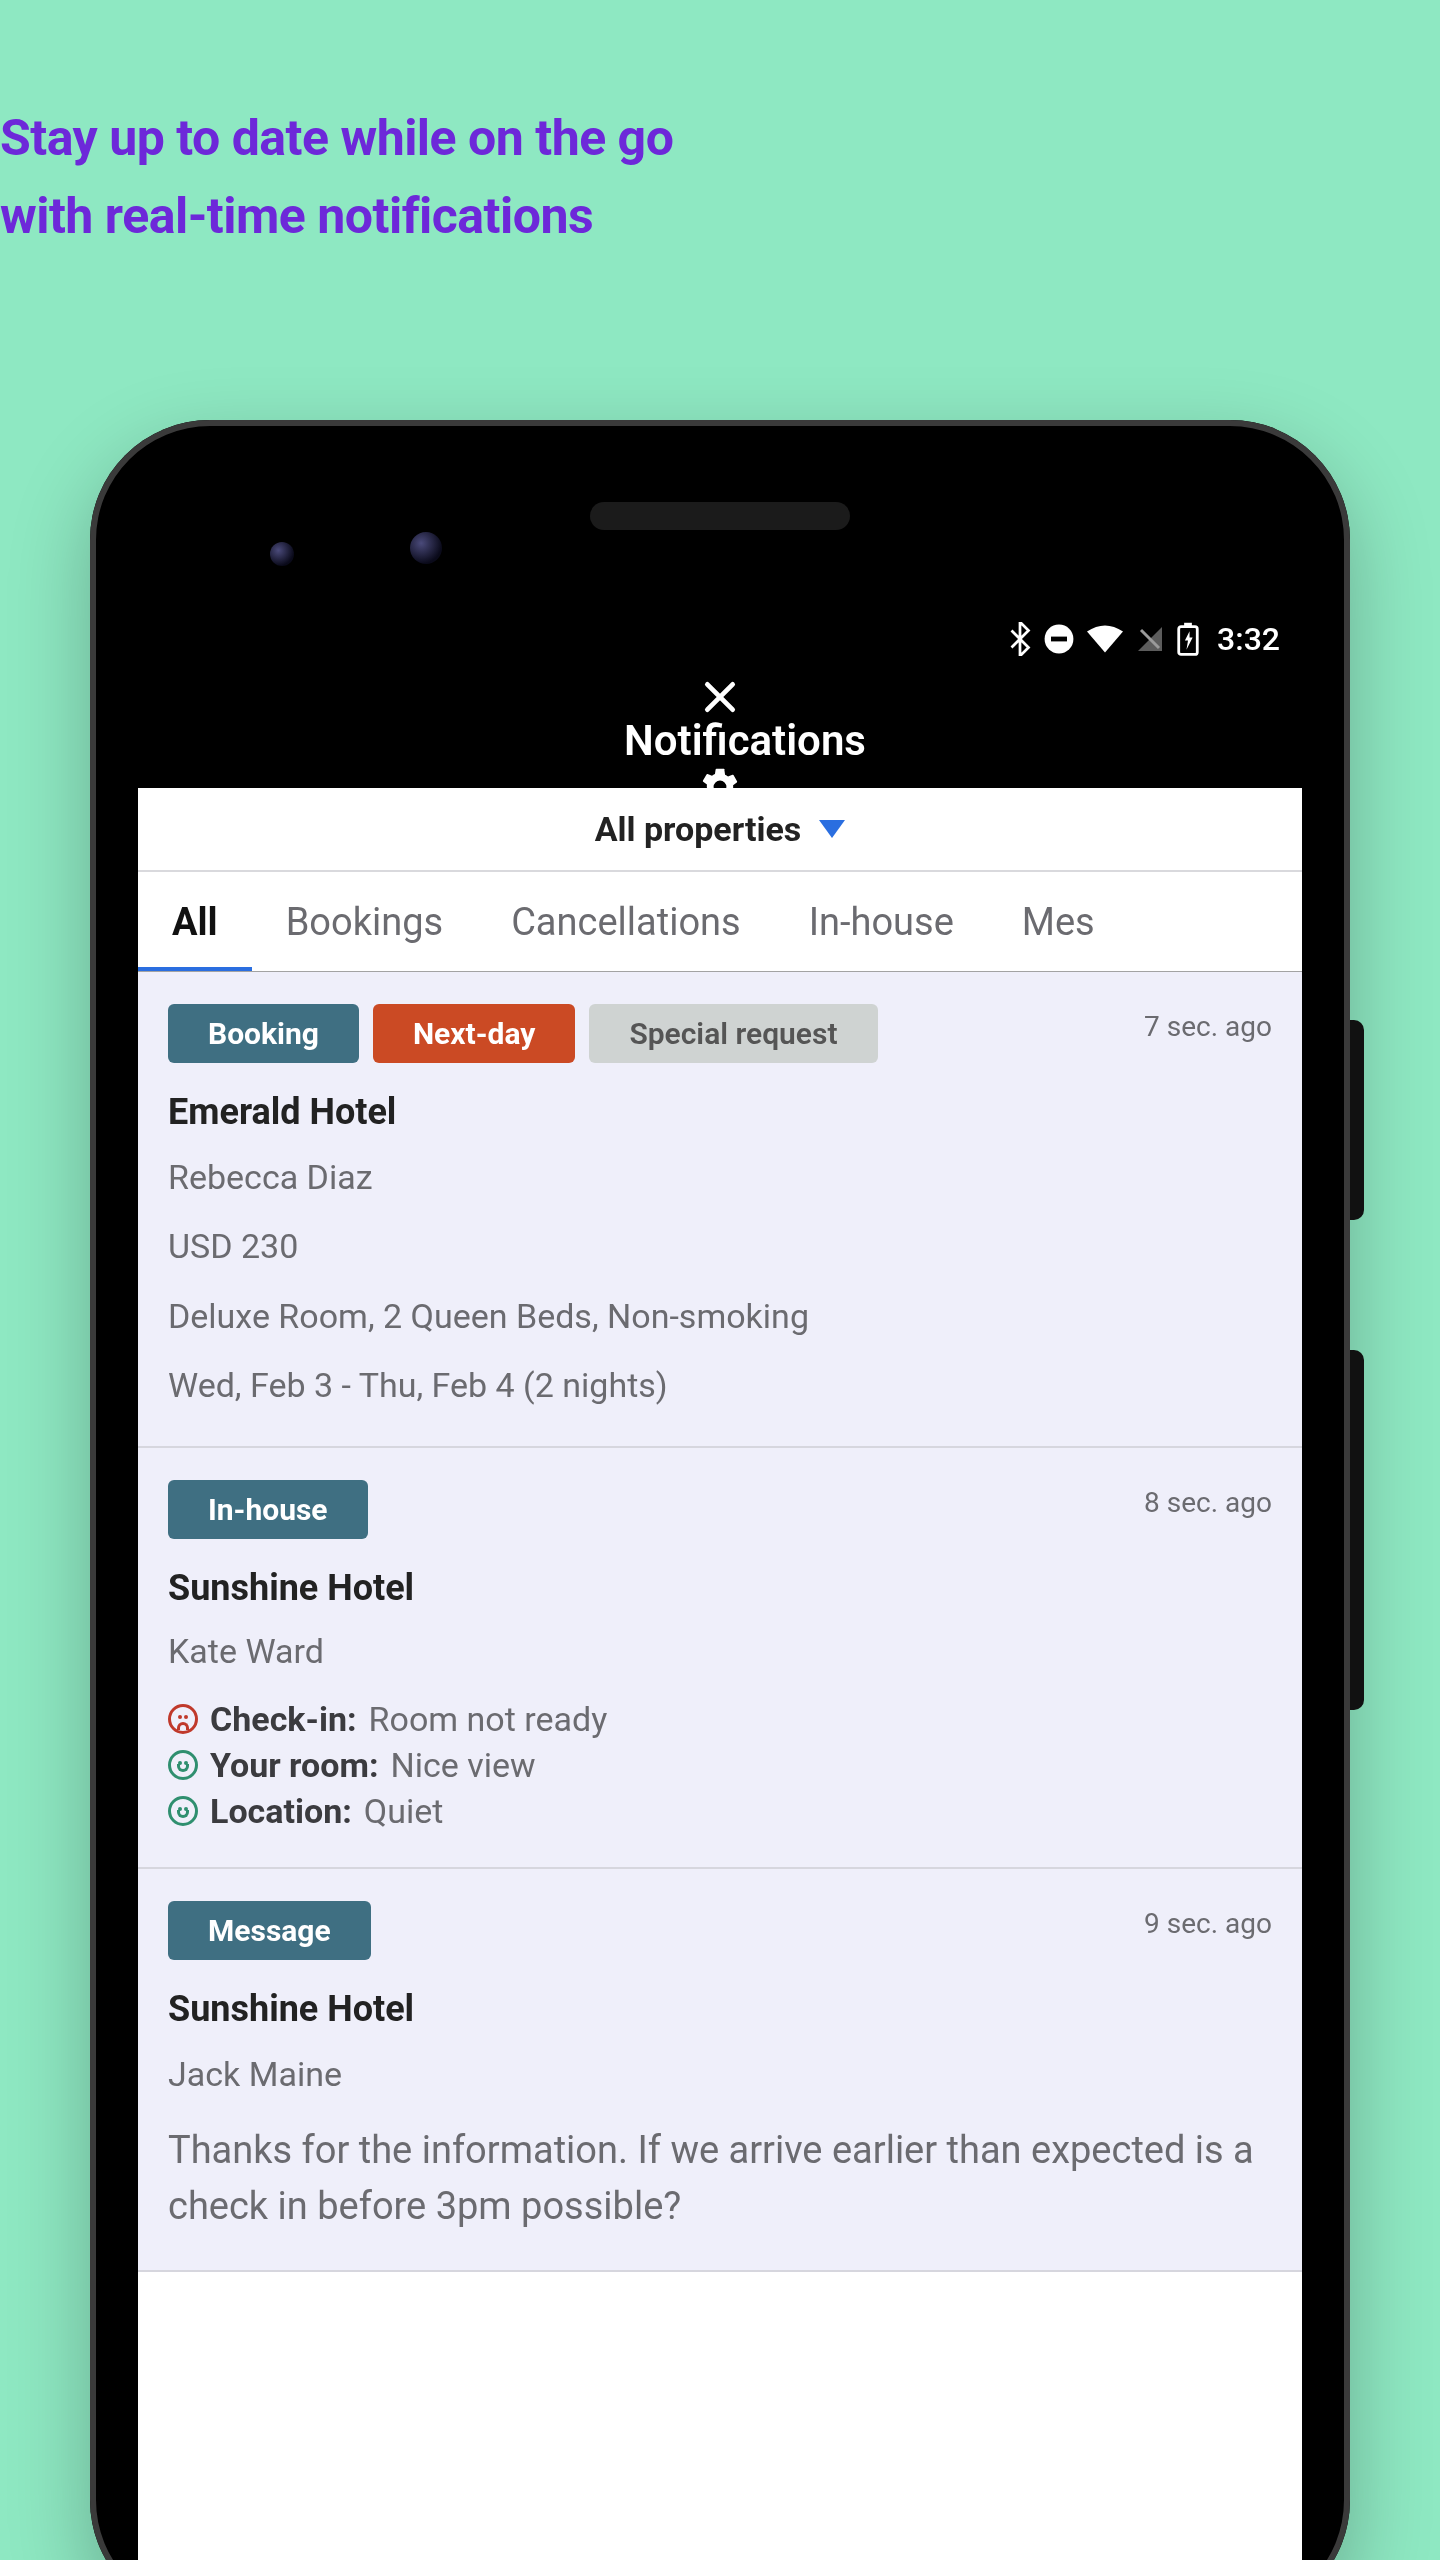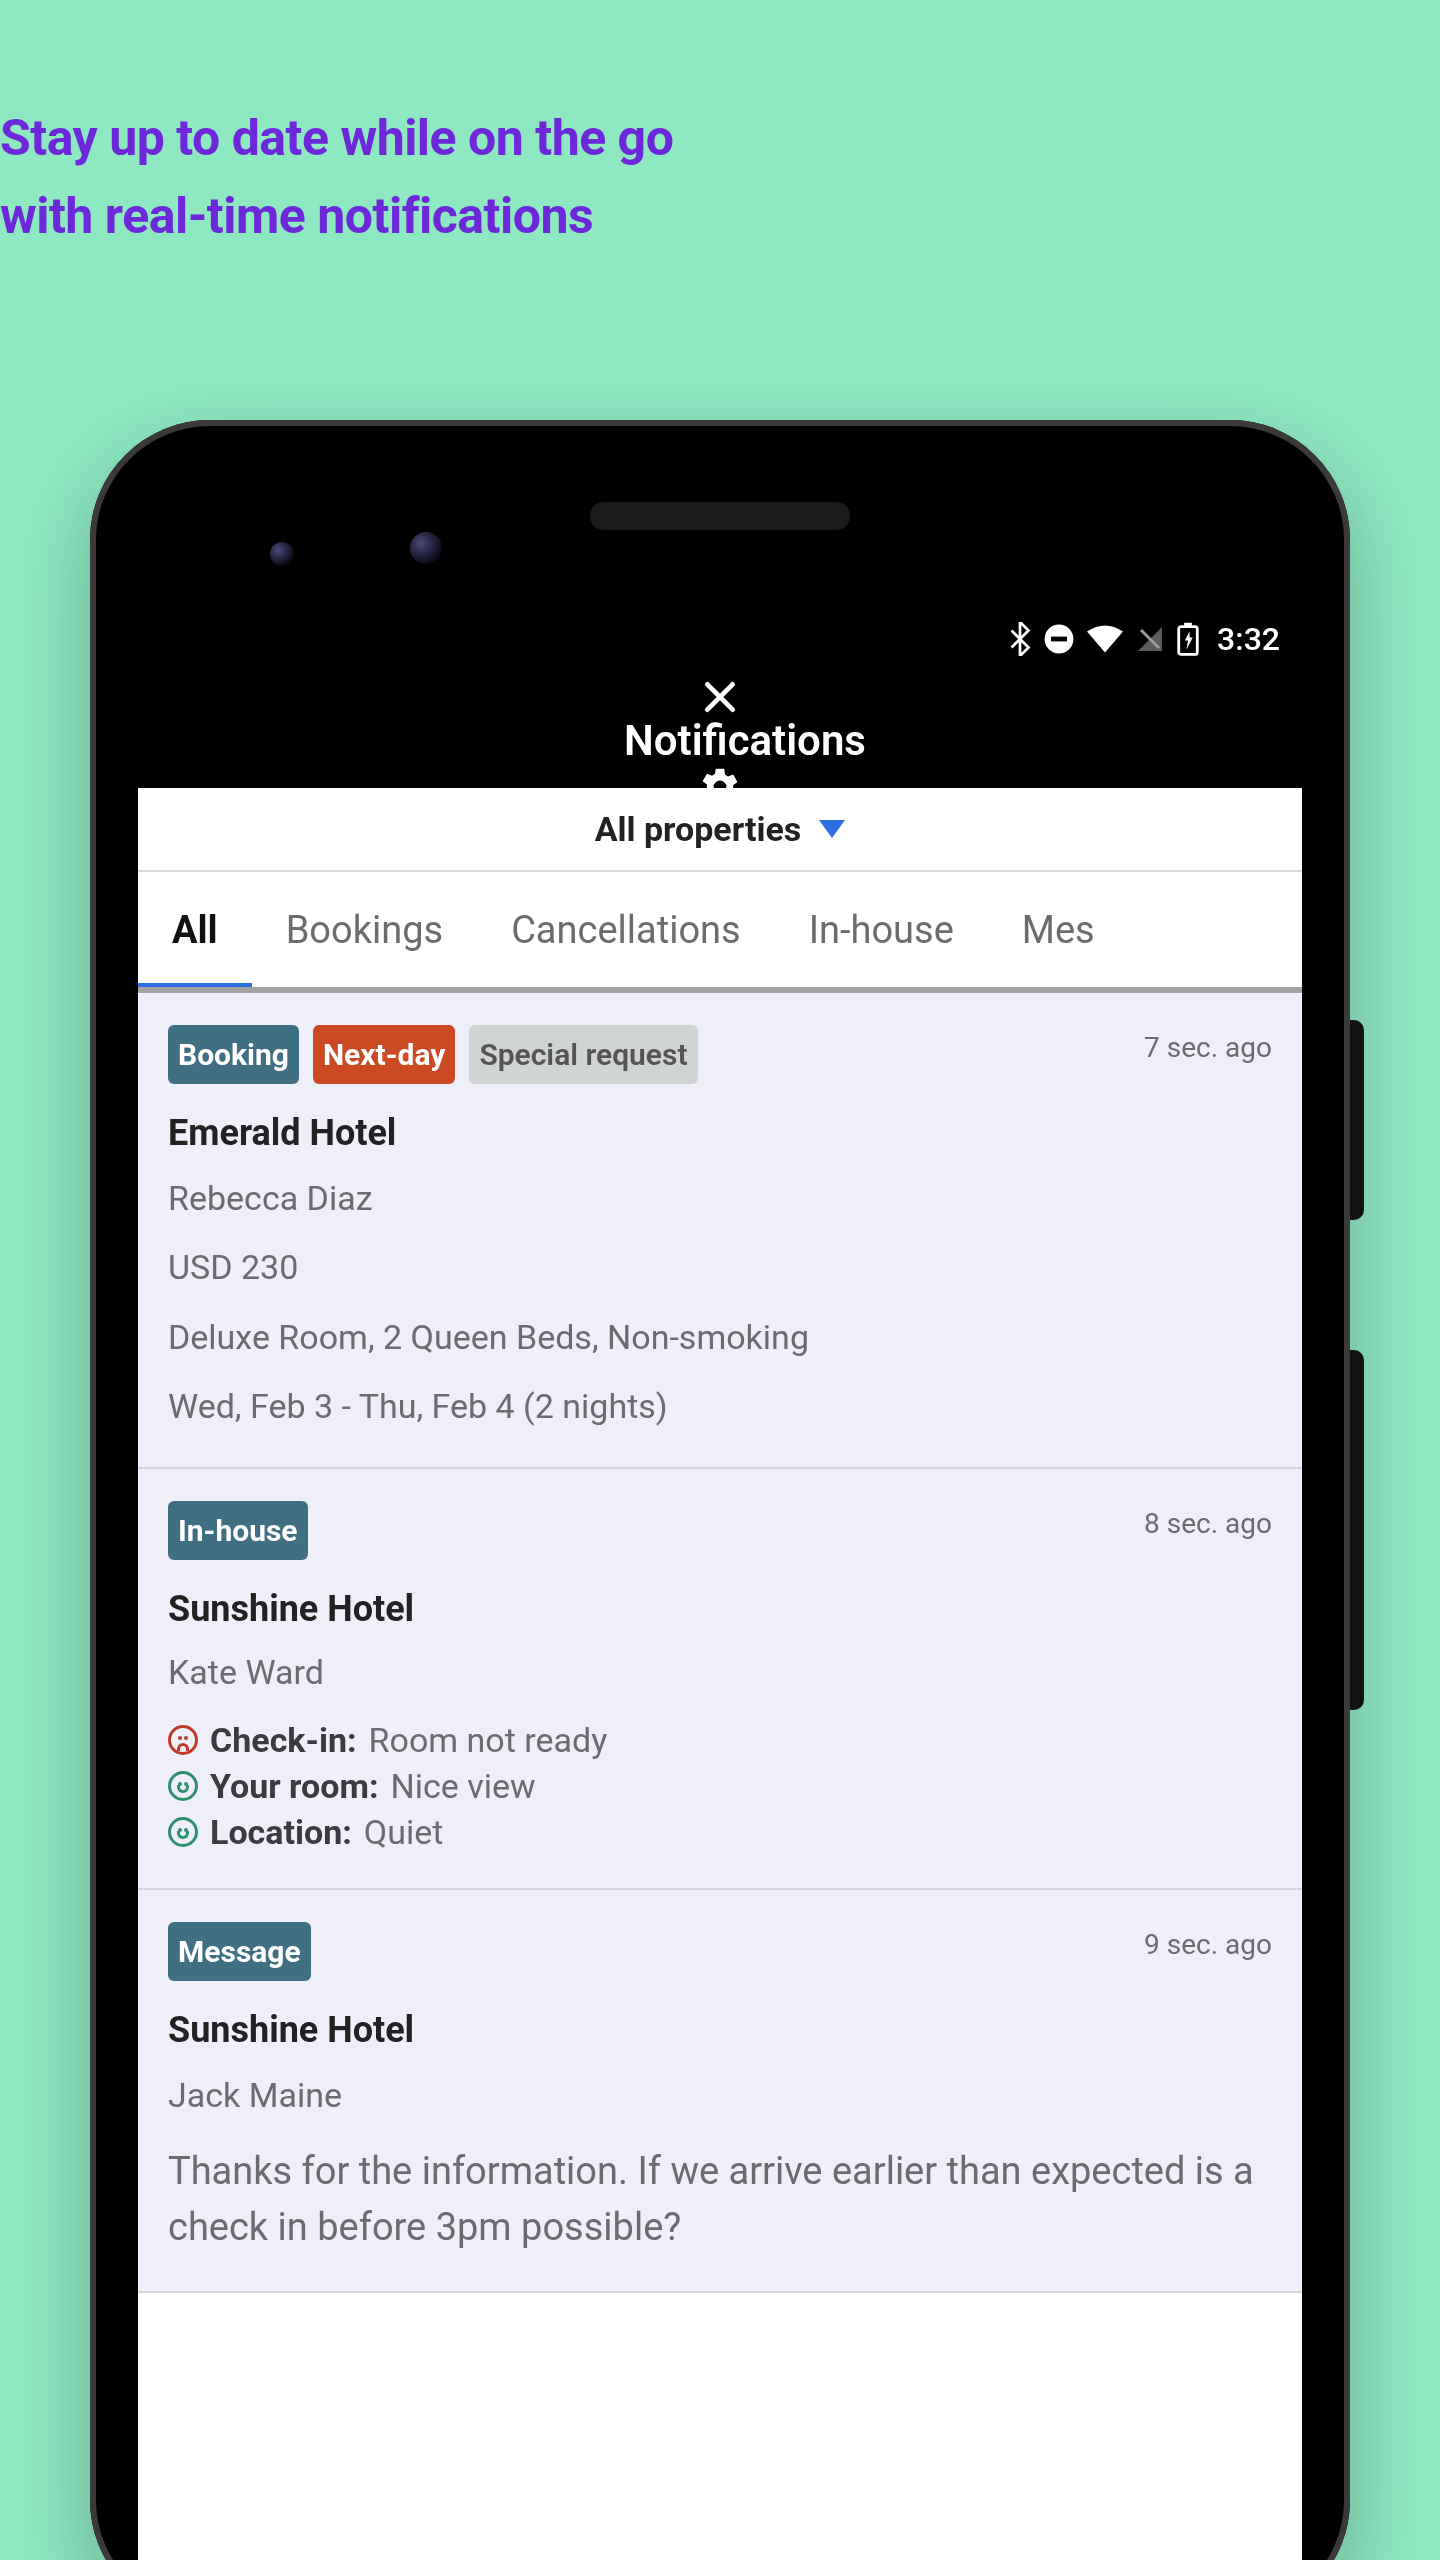--- a/index.html
+++ b/index.html
@@ -125,22 +125,22 @@
   .prop-selector .label { font-size: 34px; font-weight: 700; color: #222; }
   .tri-down {
     width: 0; height: 0;
     border-left: 13px solid transparent;
     border-right: 13px solid transparent;
     border-top: 18px solid #2a6ee0;
   }
   .tabs {
     display: flex;
     overflow: hidden;
-    border-bottom: 6px solid #a3a3a3;
-    height: 121px;
+    border-bottom: 1px solid #a3a3a3;
+    height: 100px;
     align-items: center;
   }
   .tab {
     padding: 0 34px;
     font-size: 38px;
     color: #6b6b70;
     height: 100%;
     display: flex;
     align-items: center;
     white-space: nowrap;
@@ -163,21 +163,21 @@
   .card {
     border-bottom: 2px solid #d6d6de;
     padding: 32px 30px 36px 30px;
     position: relative;
   }
   .tags { display: flex; gap: 14px; flex-wrap: wrap; }
   .tag {
     font-size: 30px;
     font-weight: 700;
     color: #fff;
-    padding: 12px 10px;
+    padding: 12px 40px;
     border-radius: 6px;
   }
   .tag.teal { background: #3f6f82; }
   .tag.orange { background: #cb4a24; }
   .tag.grey { background: #cfd3d2; color: #555; font-weight: 600; }
   .timestamp {
     position: absolute;
     right: 30px;
     top: 38px;
     color: #6b6b70;

